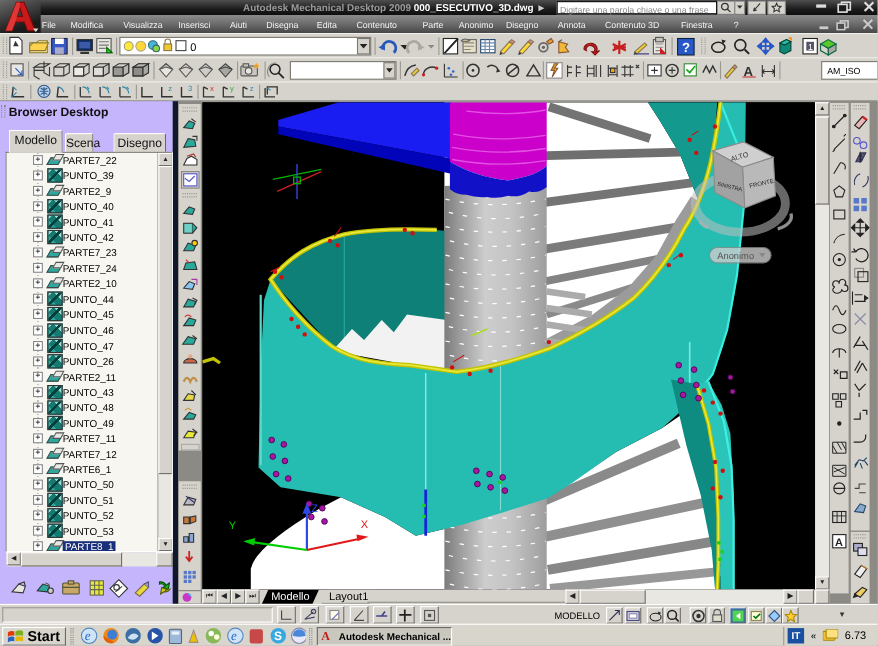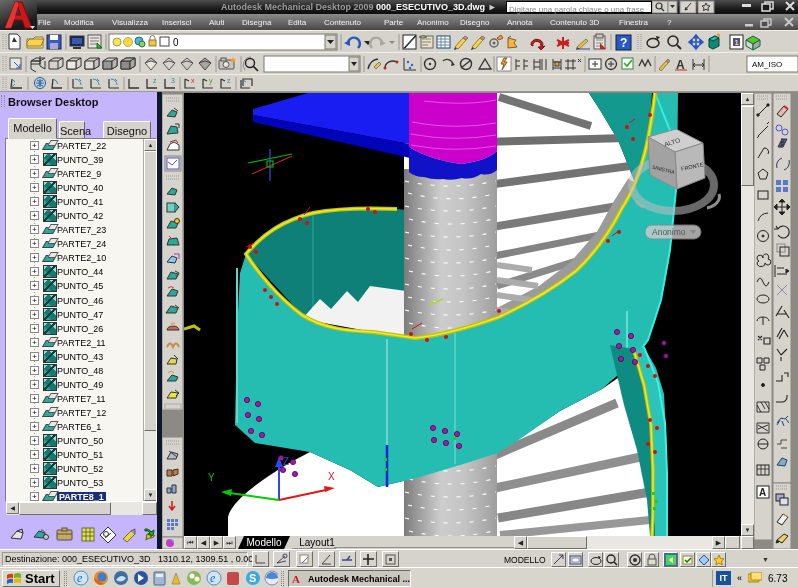--- a/index.html
+++ b/index.html
@@ -49,21 +49,21 @@
 .trow{position:relative;height:14.05px;font:9px "Liberation Sans",sans-serif;color:#000;white-space:nowrap;}
 .trow .pl{position:absolute;left:24px;top:2px;width:9px;height:9px;border:1px solid #888;background:#fff;
   font:8px "Liberation Mono",monospace;line-height:7px;text-align:center;color:#000;}
 .trow .ic{position:absolute;left:37px;top:0px;width:14px;height:13px;}
 .trow .tx{position:absolute;left:51px;top:2px;}
 .ic.pa{background:#f7f6f0;}
 .ic.pa:before{content:"";position:absolute;left:1px;top:4px;width:9px;height:5px;background:#2ca89e;border:1px solid #444;transform:skewX(-30deg);}
 .ic.pa:after{content:"";position:absolute;left:6px;top:1px;width:6px;height:4px;background:#e8e8e4;border:1px solid #555;transform:skewX(-30deg);}
 .ic.pu{background:#147a72;border:1px solid #333;
   background-image:linear-gradient(135deg,#9adcd6 15%,transparent 16%,transparent 40%,#063f3a 41%,#063f3a 55%,transparent 56%),linear-gradient(45deg,#2ca89e 30%,transparent 31%,transparent 70%,#9adcd6 71%);}
-.sel{background:#1a2f7a;color:#fff;padding:0 2px;font-weight:bold;}
+.sel{background:#1a2f7a;color:#fff;padding:0 2px;}
 
 #vstrip{left:162px;top:0;width:22px;height:445px;background:#8c8a84;}
 
 #cv{left:184px;top:1px;width:557px;height:443px;background:#000;}
 
 #vscroll{left:741px;top:1px;width:13px;height:443px;background:#e9e7e1;}
 
 #drawtb{left:754px;top:0;width:19px;height:457px;background:#8c8a84;}
 #modtb{left:773px;top:0;width:19px;height:457px;background:#8c8a84;}
 #rgut{left:792px;top:0;width:6px;height:457px;background:#8c8a84;}
@@ -1027,21 +1027,20 @@
     <div class="abs" style="left:150px;top:11px;width:180px;height:1px;background:#908e88"></div>
     <div class="nbt" style="left:330px">◀</div>
     <div class="abs" style="left:343px;top:0;width:185px;height:13px;background:#e9e7e1"></div>
     <div class="abs" style="left:343px;top:0;width:60px;height:13px;background:#d6d3cc;border:1px solid;border-color:#fff #716f6a #716f6a #fff"></div>
     <div class="nbt" style="left:528px">▶</div>
     <div class="nbt" style="left:541px;width:15px"></div>
     <div class="nbt" style="left:557px;width:13px"></div>
   </div>
   <div class="abs" id="statusbar">
     <div class="abs" style="left:2px;top:2px;width:246px;height:14px;border:1px solid;border-color:#9a9890 #fff #fff #9a9890"></div>
-    <span class="abs" style="left:5px;top:4px">Destinazione: 000_ESECUTIVO_3D&nbsp;&nbsp;&nbsp;1310.12, 1309.51 , 0.00</span>
     <div class="sbt" style="left:252px"><svg width="15" height="15">
           <path d="M3,3 V11 H12" stroke="#444" fill="none"></path>
         </svg></div>
     <div class="sbt" style="left:273px"><svg width="15" height="15">
           <path d="M3,11 L11,4 M3,11 L12,9" stroke="#446" fill="none"></path>
           <circle cx="11" cy="4" r="2" fill="none" stroke="#446"></circle>
         </svg></div>
     <div class="sbt" style="left:296px"><svg width="15" height="15">
           <rect x="3" y="3" width="8" height="8" fill="#fffbe8" stroke="#888"></rect>
           <path d="M5,11 L11,5" stroke="#66c"></path>

